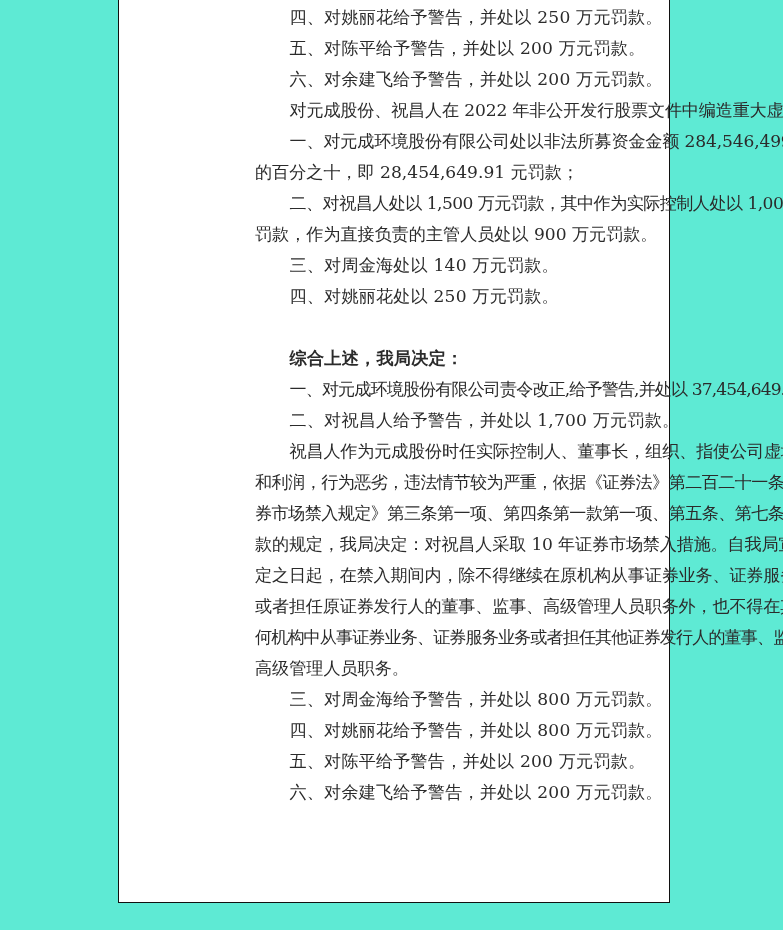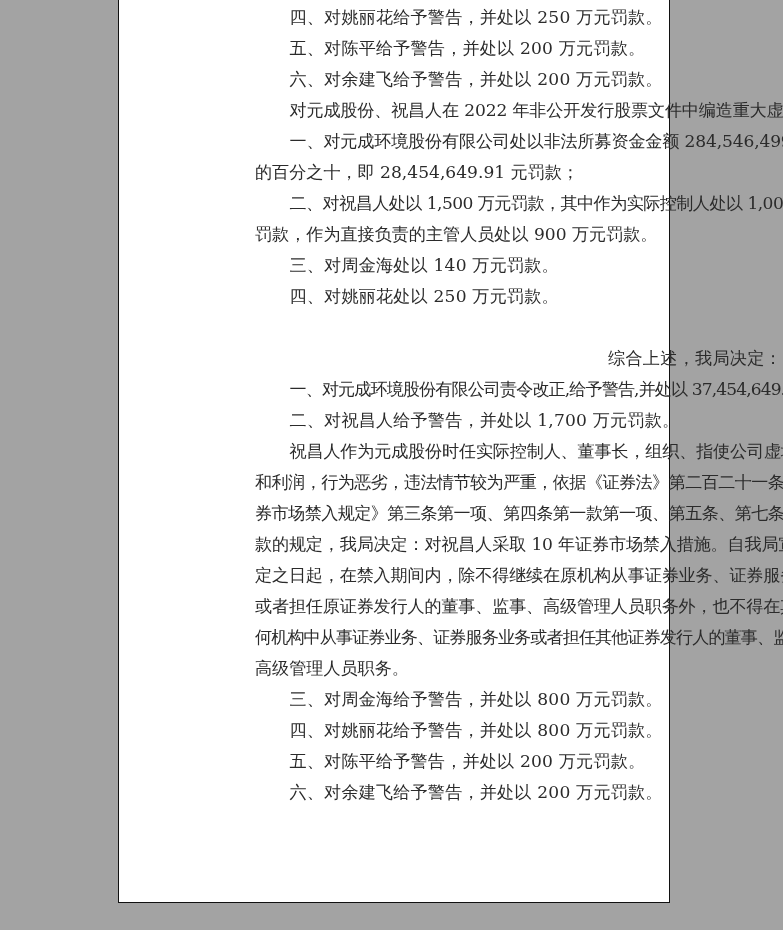--- a/index.html
+++ b/index.html
@@ -13,21 +13,21 @@
     overflow: hidden;
     font-family: "DejaVu Serif", "Liberation Serif", serif;
   }
 
   #page {
     position: absolute;
     left: 0;
     top: 0;
     width: 783px;
     height: 930px;
-    background: #a3a3a3;
+    background: #5eead4;
   }
 
   
   #doc-frame {
     position: absolute;
     left: 118px;
     top: -20px;
     width: 552px;
     height: 923px;
     border-left: 1.6px solid #111111;
@@ -71,23 +71,22 @@
 
   .vtight {
     letter-spacing: -0.55px;
   }
 
   .xtight {
     letter-spacing: -0.9px;
   }
 
   .bold {
-    font-weight: normal;
+    font-weight: bold;
     letter-spacing: 0.3px;
-    text-align: right;
   }
 
   .blank {
     height: 31px;
   }
 </style>
 </head>
 <body>
 
 <div id="page">

